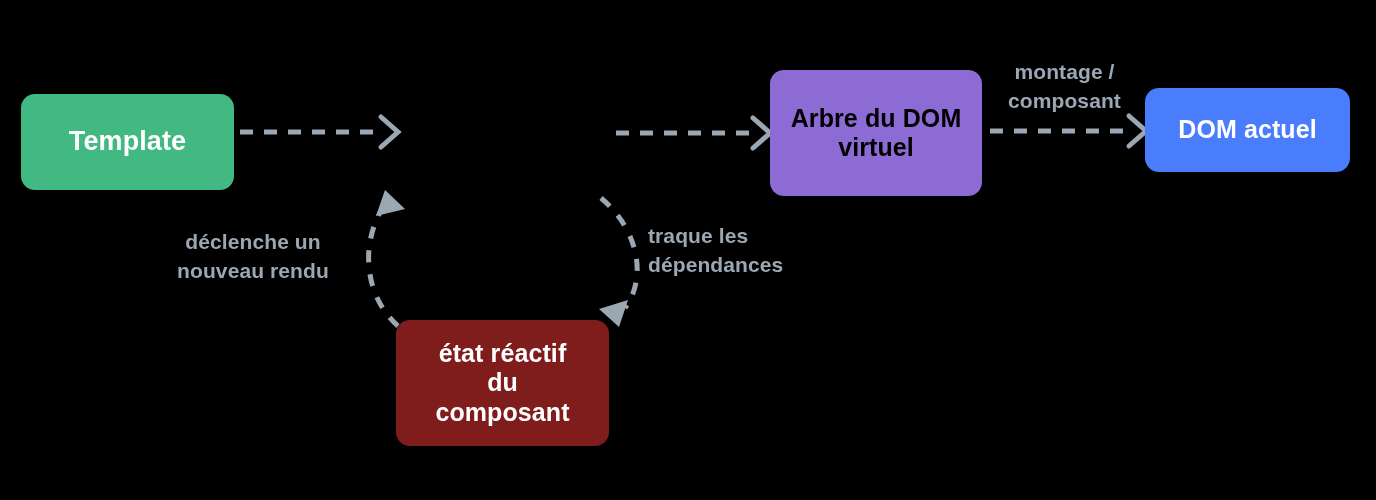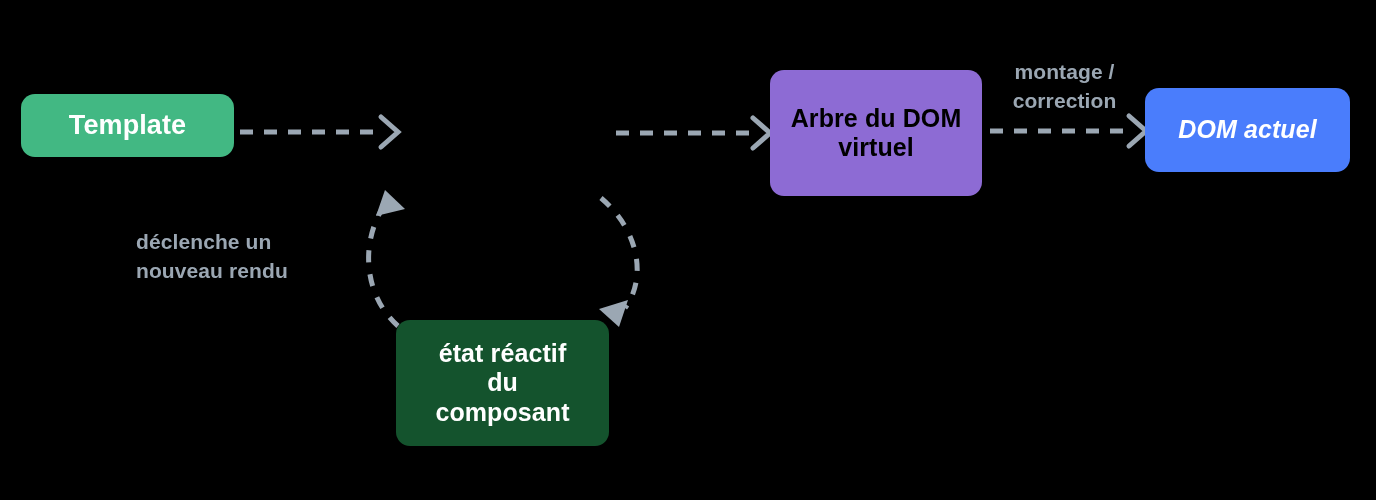--- a/index.html
+++ b/index.html
@@ -30,56 +30,56 @@
     letter-spacing: 0.1px;
     padding: 4px 10px;
   }
   .node-label {
     display: block;
     white-space: pre-line;
   }
 
   
   #node-template {
-    left: 21px;  top: 94px;  width: 213px; height: 63px;
+    left: 21px;  top: 94px;  width: 213px; height: 96px;
     background: #42b883; color: #ffffff; font-size: 27px; align-items: center;
   }
   #node-render-fn {
     left: 396px; top: 71px;  width: 213px; height: 126px;
     background: #ffd75e; color: #1d1d20; font-size: 25px;
   }
   #node-vdom {
     left: 770px; top: 70px;  width: 212px; height: 126px;
     background: #8d6bd4; color: #000000; font-size: 25px;
   }
   #node-dom {
     left: 1145px; top: 88px; width: 205px; height: 84px;
-    background: #4a7dfc; color: #ffffff; font-size: 25px; font-style: italic;
+    background: #4a7dfc; color: #ffffff; font-size: 25px;
   }
   #node-state {
     left: 396px; top: 320px; width: 213px; height: 126px;
-    background: #14532d; color: #ffffff; font-size: 25px;
+    background: #7f1d1d; color: #ffffff; font-size: 25px;
   }
 
   
   .edge-label {
     position: absolute;
     color: #9ba7b3;
     font-size: 21px;
     font-weight: 700;
     line-height: 1.38;
     text-align: center;
     white-space: pre-line;
     letter-spacing: 0.1px;
   }
   #label-compile   { left: 236px;  top: 58px;  width: 140px; }
   #label-returns   { left: 617px;  top: 68px;  width: 145px; }
   #label-mount     { left: 987px;  top: 58px;  width: 155px; }
   #label-track     { left: 648px;  top: 222px; width: 190px; text-align: left; }
-  #label-rerender  { left: 136px;  top: 228px; width: 210px; text-align: left; }
+  #label-rerender  { left: 148px;  top: 228px; width: 210px; text-align: center; }
 
   
   #edges {
     position: absolute;
     left: 0; top: 0;
     width: 1376px;
     height: 500px;
     pointer-events: none;
   }
 </style>
@@ -132,19 +132,21 @@
 
   <div class="node" id="node-state">
     <span class="node-label">état réactif
 du
 composant</span>
   </div>
 
 
 
   <div class="edge-label" id="label-mount">montage /
-correction</div>
+composant</div>
 
+  <div class="edge-label" id="label-track">traque les
+dépendances</div>
 
   <div class="edge-label" id="label-rerender">déclenche un
 nouveau rendu</div>
 
 </div>
 
 </body></html>

